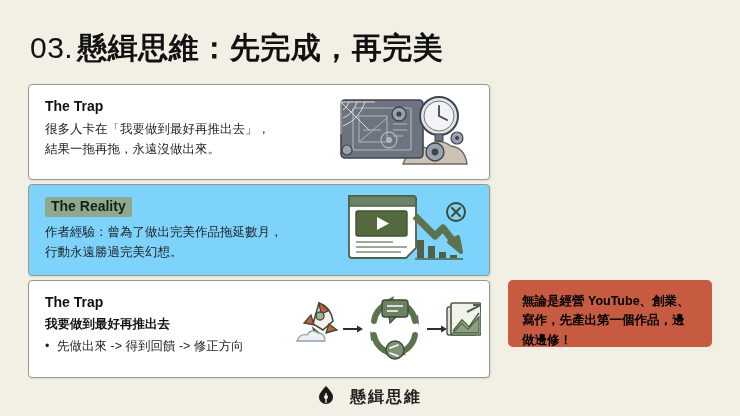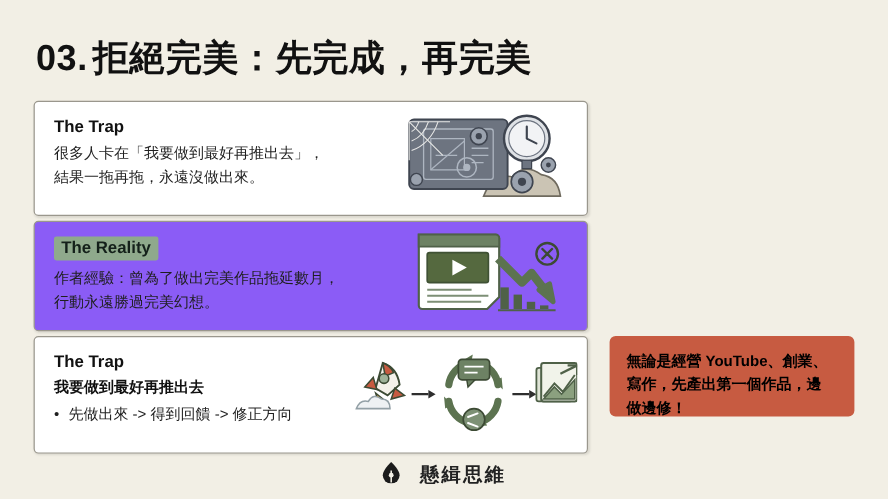--- a/index.html
+++ b/index.html
@@ -14,40 +14,40 @@
   }
   .slide{position:relative;width:740px;height:416px;box-sizing:border-box;}
 
   
   .title{
     position:absolute;left:30px;top:28px;
     font-size:30px;font-weight:bold;letter-spacing:0.5px;
     color:#111111;white-space:nowrap;
     display:flex;align-items:baseline;gap:4px;
   }
-  .title .num{font-size:30px;font-weight:bold;}
+  .title .num{font-size:30px;font-weight:normal;}
   .title .txt{font-size:30px;font-weight:bold;}
 
   
   .cards{
     position:absolute;left:28px;top:84px;
     width:462px;
     display:flex;flex-direction:column;gap:4px;
   }
   .card{
     position:relative;
     border:1px solid #9a978d;
     border-radius:4px;
     box-sizing:border-box;
     background:#FFFFFF;
     box-shadow:1px 1px 2px rgba(0,0,0,0.10);
     overflow:hidden;
   }
   .card.trap{height:96px;}
-  .card.reality{height:92px;background:#8b5cf6;padding-left:32px;}
+  .card.reality{height:92px;background:#7dd3fc;padding-left:32px;}
   .card.rule{height:98px;}
 
   .card-text{
     position:absolute;left:16px;top:12px;right:170px;
   }
   .card-head{
     font-size:14px;font-weight:bold;color:#111;
     margin:0 0 6px 0;line-height:1.1;
     display:inline-block;
   }
@@ -99,21 +99,21 @@
     font-size:16px;font-weight:bold;color:#222;letter-spacing:2px;
   }
 </style>
 </head>
 <body>
 
 <div class="slide">
 
   <div class="title">
     <span class="num">03.</span>
-    <span class="txt">拒絕完美：先完成，再完美</span>
+    <span class="txt">懸緝思維：先完成，再完美</span>
   </div>
 
   <div class="cards">
 
     <div class="card trap">
       <div class="card-text">
         <div class="card-head">The Trap</div>
         <p class="card-body">
           <span>很多人卡在「我要做到最好再推出去」，</span><br>
           <span>結果一拖再拖，永遠沒做出來。</span>

